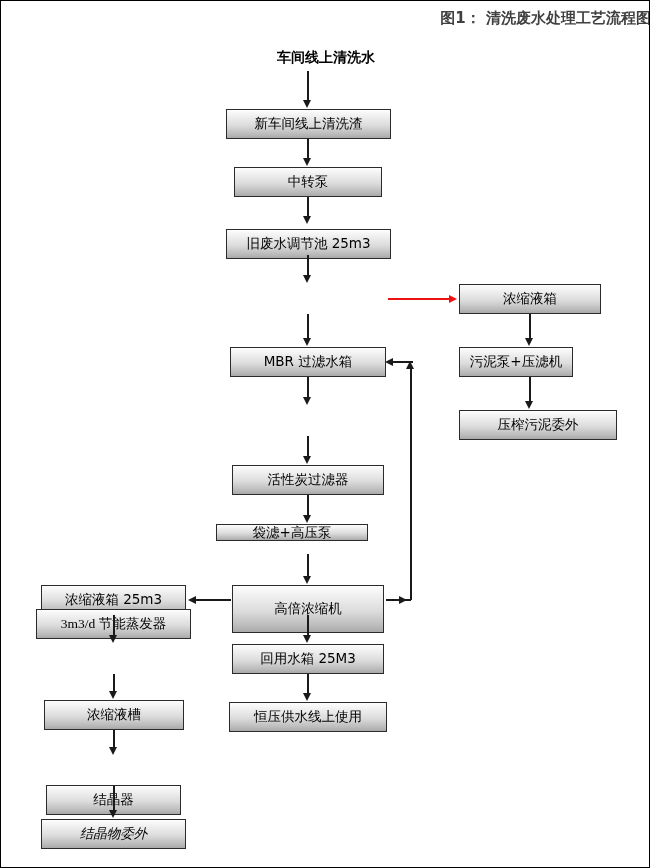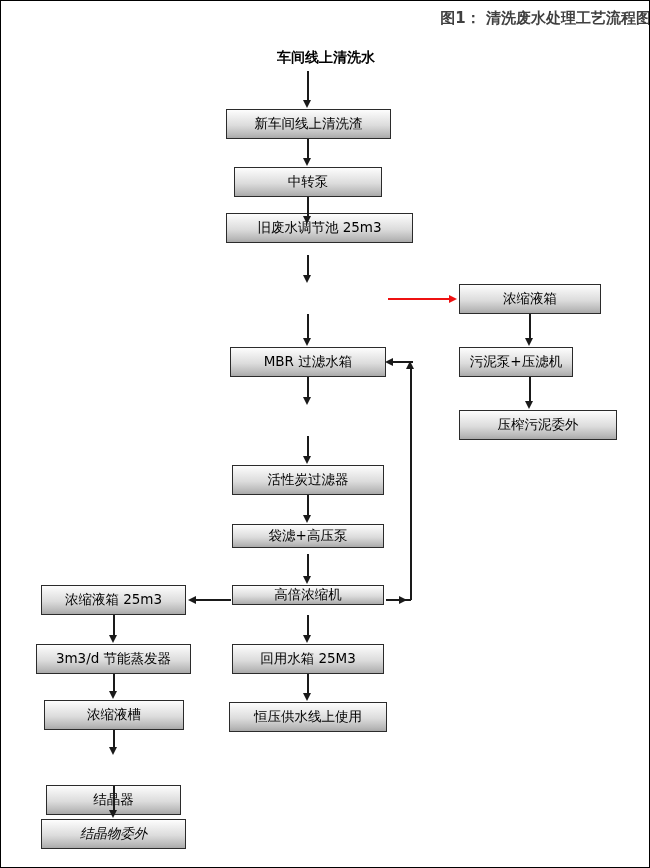--- a/index.html
+++ b/index.html
@@ -93,34 +93,34 @@
 </head>
 <body>
 
 <div id="page">
 
   <div id="title">图1： 清洗废水处理工艺流程图</div>
   <div id="start-label">车间线上清洗水</div>
 
   <div class="node" style="left:233px; top:166px; width:148px; height:30px;">中转泵</div>
   <div class="node" style="left:225px; top:108px; width:165px; height:30px;">新车间线上清洗渣</div>
-  <div class="node" style="left:225px; top:212px; width:187px; height:30px;">旧废水调节池 25m3</div>
+  <div class="node" style="left:225px; top:228px; width:165px; height:30px;">旧废水调节池 25m3</div>
   <div class="node" style="left:229px; top:346px; width:156px; height:30px;">MBR 过滤水箱</div>
   <div class="node" style="left:231px; top:464px; width:152px; height:30px;text-align:center;">活性炭过滤器</div>
-  <div class="node" style="left:231px; top:523px; width:152px; height:24px;">袋滤+高压泵</div>
-  <div class="node" style="left:231px; top:584px; width:152px; height:20px;">高倍浓缩机</div>
+  <div class="node" style="left:215px; top:523px; width:152px; height:17px;">袋滤+高压泵</div>
+  <div class="node" style="left:231px; top:584px; width:152px; height:48px;">高倍浓缩机</div>
   <div class="node" style="left:231px; top:643px; width:152px; height:30px;">回用水箱 25M3</div>
   <div class="node" style="left:228px; top:701px; width:158px; height:30px;">恒压供水线上使用</div>
 
   <div class="node" style="left:458px; top:283px; width:142px; height:30px;">浓缩液箱</div>
   <div class="node" style="left:458px; top:346px; width:114px; height:30px;">污泥泵+压滤机</div>
   <div class="node" style="left:458px; top:409px; width:158px; height:30px;">压榨污泥委外</div>
 
   <div class="node" style="left:40px; top:584px; width:145px; height:30px;">浓缩液箱 25m3</div>
-  <div class="node" style="left:35px; top:643px; width:155px; height:30px;">3m3/d 节能蒸发器</div>
+  <div class="node" style="left:35px; top:608px; width:155px; height:30px;font-family:Liberation Serif, serif;">3m3/d 节能蒸发器</div>
   <div class="node" style="left:43px; top:699px; width:140px; height:30px;">浓缩液槽</div>
   <div class="node" style="left:45px; top:755px; width:135px; height:30px;margin-top:29px;">结晶器</div>
   <div class="node" style="left:40px; top:818px; width:145px; height:30px;font-style:italic;">结晶物委外</div>
 
   <div class="conn v" style="left:306px; top:70px; height:30px;"></div>
   <div class="arrow down" style="left:302px; top:99px;"></div>
 
   <div class="conn v" style="left:306px; top:138px; height:20px;"></div>
   <div class="arrow down" style="left:302px; top:157px;"></div>
 

